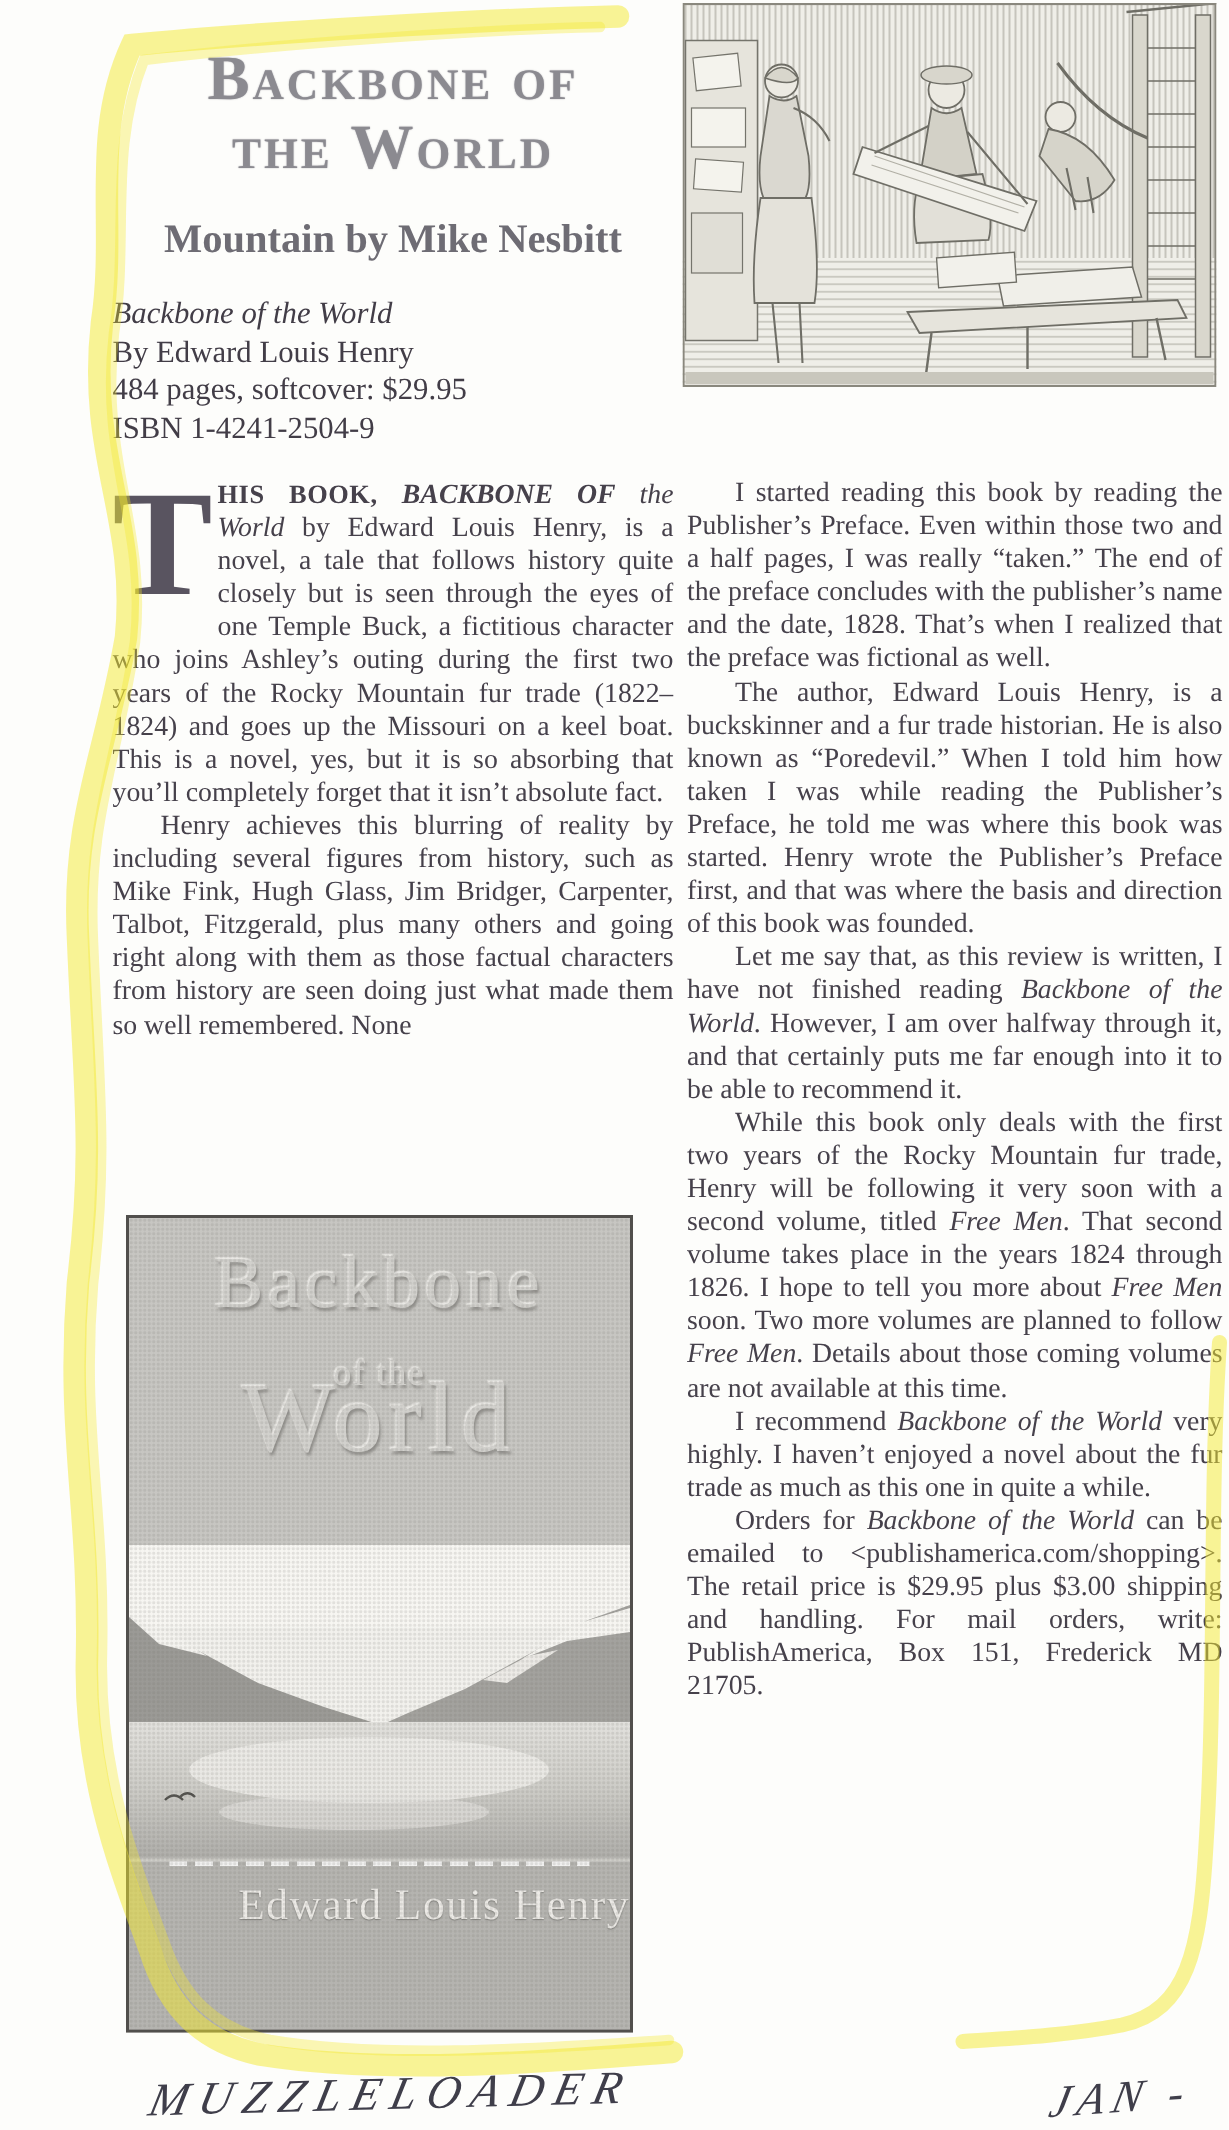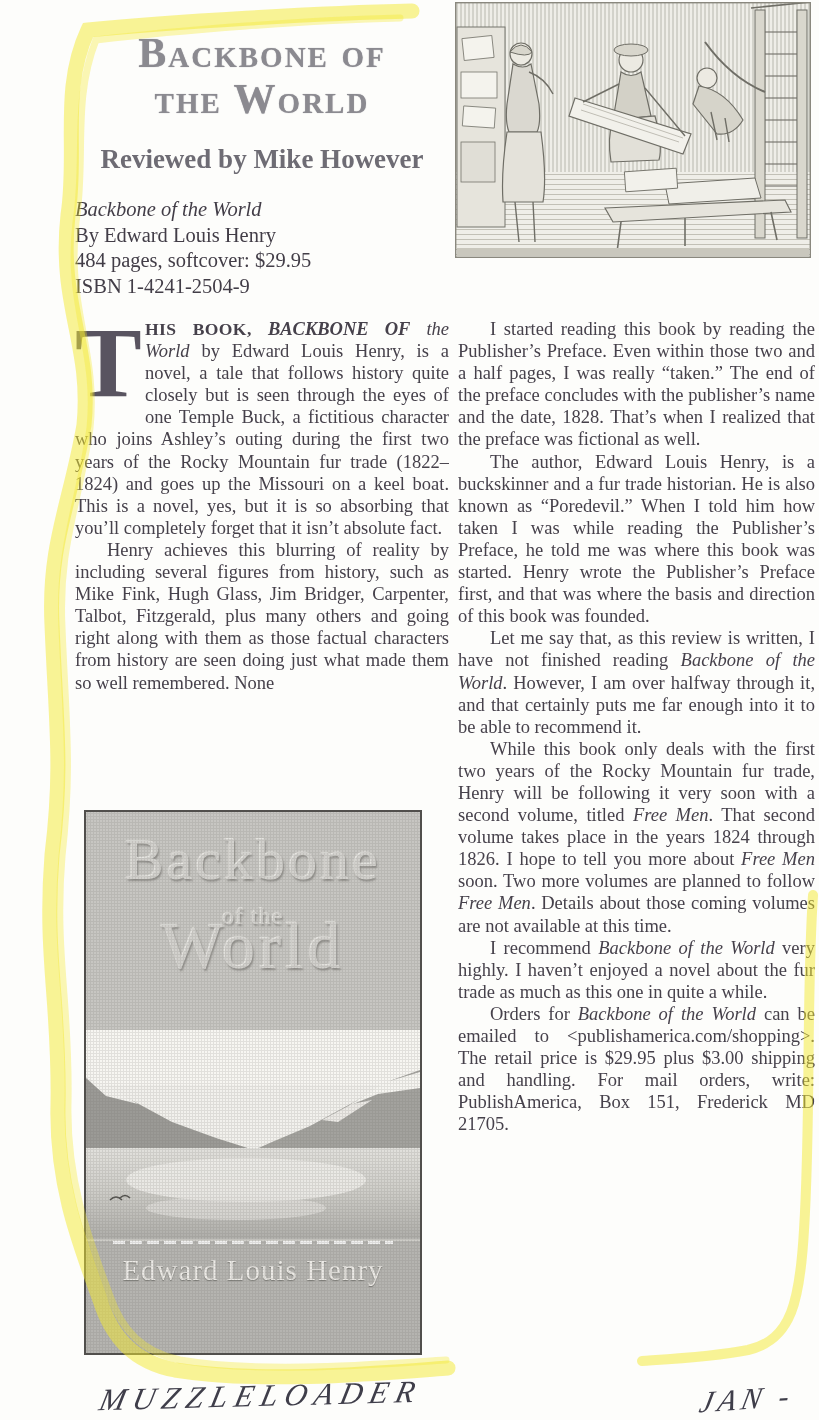--- a/index.html
+++ b/index.html
@@ -29,27 +29,27 @@
            width:64px; height:88px; margin:4px 6px 0 0; color:#595460; text-align:left;}
   
   .cover{position:absolute; left:84px; top:810px; width:338px; height:545px;
          box-sizing:border-box; border:2px solid #514f4c; background:#c7c6c2; overflow:hidden;}
   .cover::after{content:""; position:absolute; inset:0; pointer-events:none; opacity:.45;
          background-image:radial-gradient(circle, rgba(110,108,102,.35) 1px, transparent 1.3px);
          background-size:3px 3px;}
   .cover-top{position:absolute; left:0; top:0; width:100%; height:218px; background:#c7c6c2;}
   .emboss{position:absolute; width:100%; text-align:center; color:#d2d1cd; font-weight:400;
           text-shadow:-1px -1px 1px rgba(244,243,239,.8), 1px 2px 2px rgba(96,95,91,.55);}
-  .cv-l1{top:14px; font-size:58px; letter-spacing:3px;}
+  .cv-l1{top:14px; font-size:49px; letter-spacing:3px;}
   .cv-l2{top:91px; font-size:24px; letter-spacing:1px;}
   .cv-l3{top:96px; font-size:66px; letter-spacing:4px;}
   .cover-scene{position:absolute; left:0; top:218px; width:100%; height:323px;}
   .cover-subline{position:absolute; left:8%; top:211px; width:84%; height:3px; opacity:.9;
           background:repeating-linear-gradient(90deg, rgba(255,255,255,.9) 0 12px, rgba(255,255,255,0) 12px 17px);}
-  .cover-author{position:absolute; left:0; top:224px; width:100%; text-align:center;
+  .cover-author{position:absolute; left:0; top:224px; width:100%; text-align:right;
           font-size:29px; letter-spacing:1px; color:#eceae6;
           text-shadow:0 1px 1px rgba(82,81,77,.6);}
   
   .hw{position:absolute; font-style:italic; color:#3f3e4a;}
   .hw-left{left:100px; top:1378px; font-size:31px; letter-spacing:7px;
            transform:rotate(-1.5deg) skewX(-14deg);}
   .hw-right{left:700px; top:1382px; font-size:30px; letter-spacing:5px;
            transform:rotate(-4deg) skewX(-16deg);}
   .overlay{position:absolute; inset:0; pointer-events:none; z-index:6;}
 </style>
@@ -119,21 +119,21 @@
       <rect x="0.7" y="0.7" width="354.6" height="254.6" fill="none" stroke="#8a887e" stroke-width="1.4"></rect>
       <rect x="2" y="246" width="352" height="8" fill="#c9c7bd"></rect>
     </svg>
   </div>
 
   <div class="header">
     <div class="title">
       <div>Backbone of</div>
       <div>the World</div>
     </div>
-    <div class="byline">Reviewed by Mike However</div>
+    <div class="byline">Mountain by Mike Nesbitt</div>
     <div class="bookinfo">
       <div class="bi-title">Backbone of the World</div>
       <div>By Edward Louis Henry</div>
       <div>484 pages, softcover: $29.95</div>
       <div>ISBN 1-4241-2504-9</div>
     </div>
   </div>
 
   <div class="col col-left">
     <p class="noindent"><span class="dropcap">T</span><span><span class="seg-bc">HIS BOOK, </span><span class="seg-bi">BACKBONE OF</span><span class="seg-n"> </span><span class="seg-i">the World</span><span class="seg-n"> by Edward Louis Henry, is a novel, a tale that follows history quite closely but is seen through the eyes of one Temple Buck, a fictitious character who joins Ashley’s outing during the first two years of the Rocky Mountain fur trade (1822–1824) and goes up the Missouri on a keel boat. This is a novel, yes, but it is so absorbing that you’ll completely forget that it isn’t absolute fact.</span></span></p>

